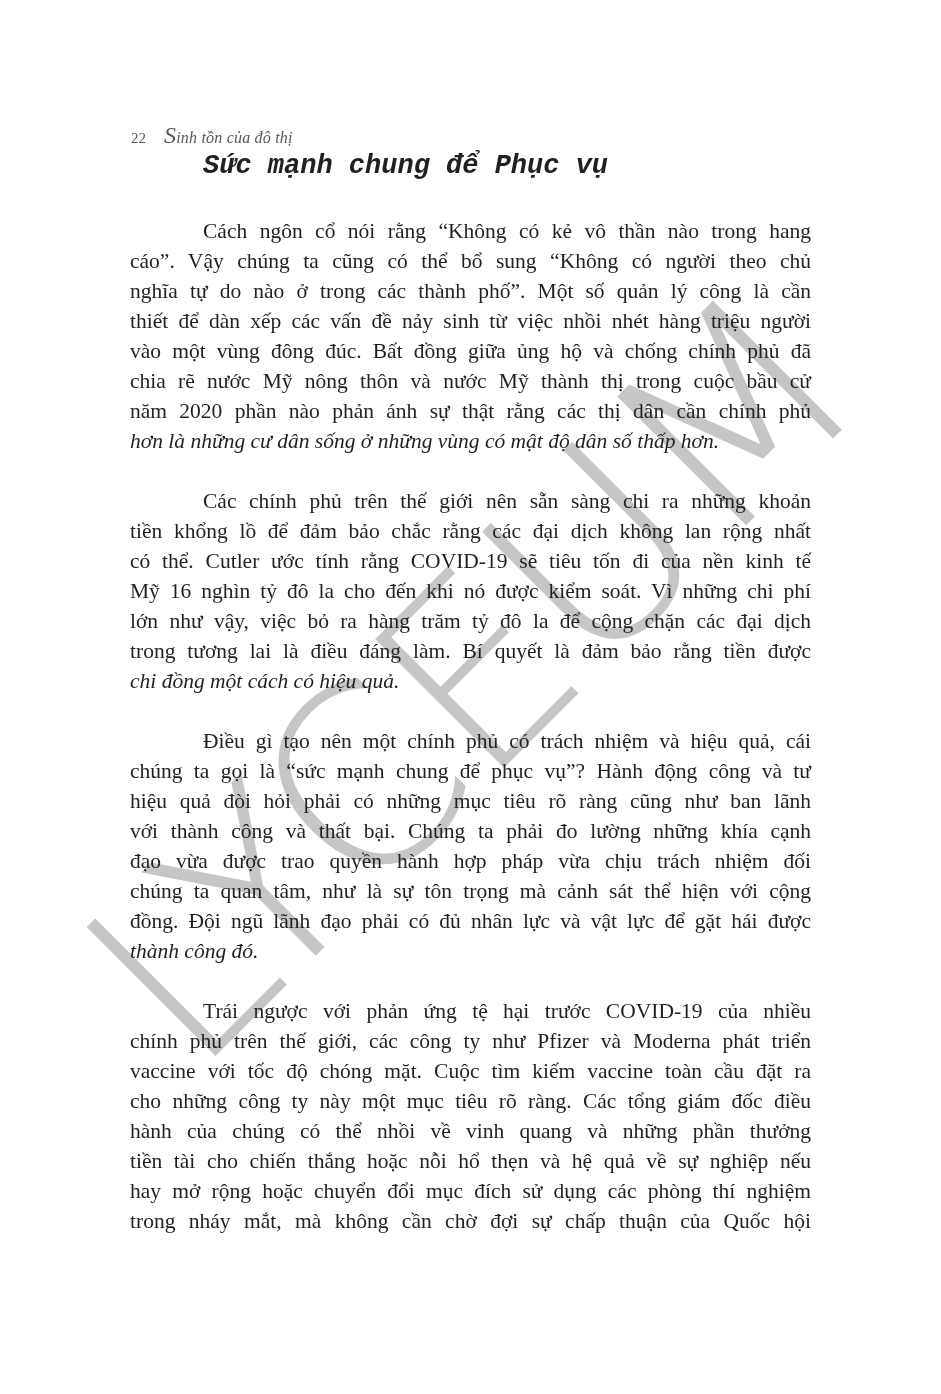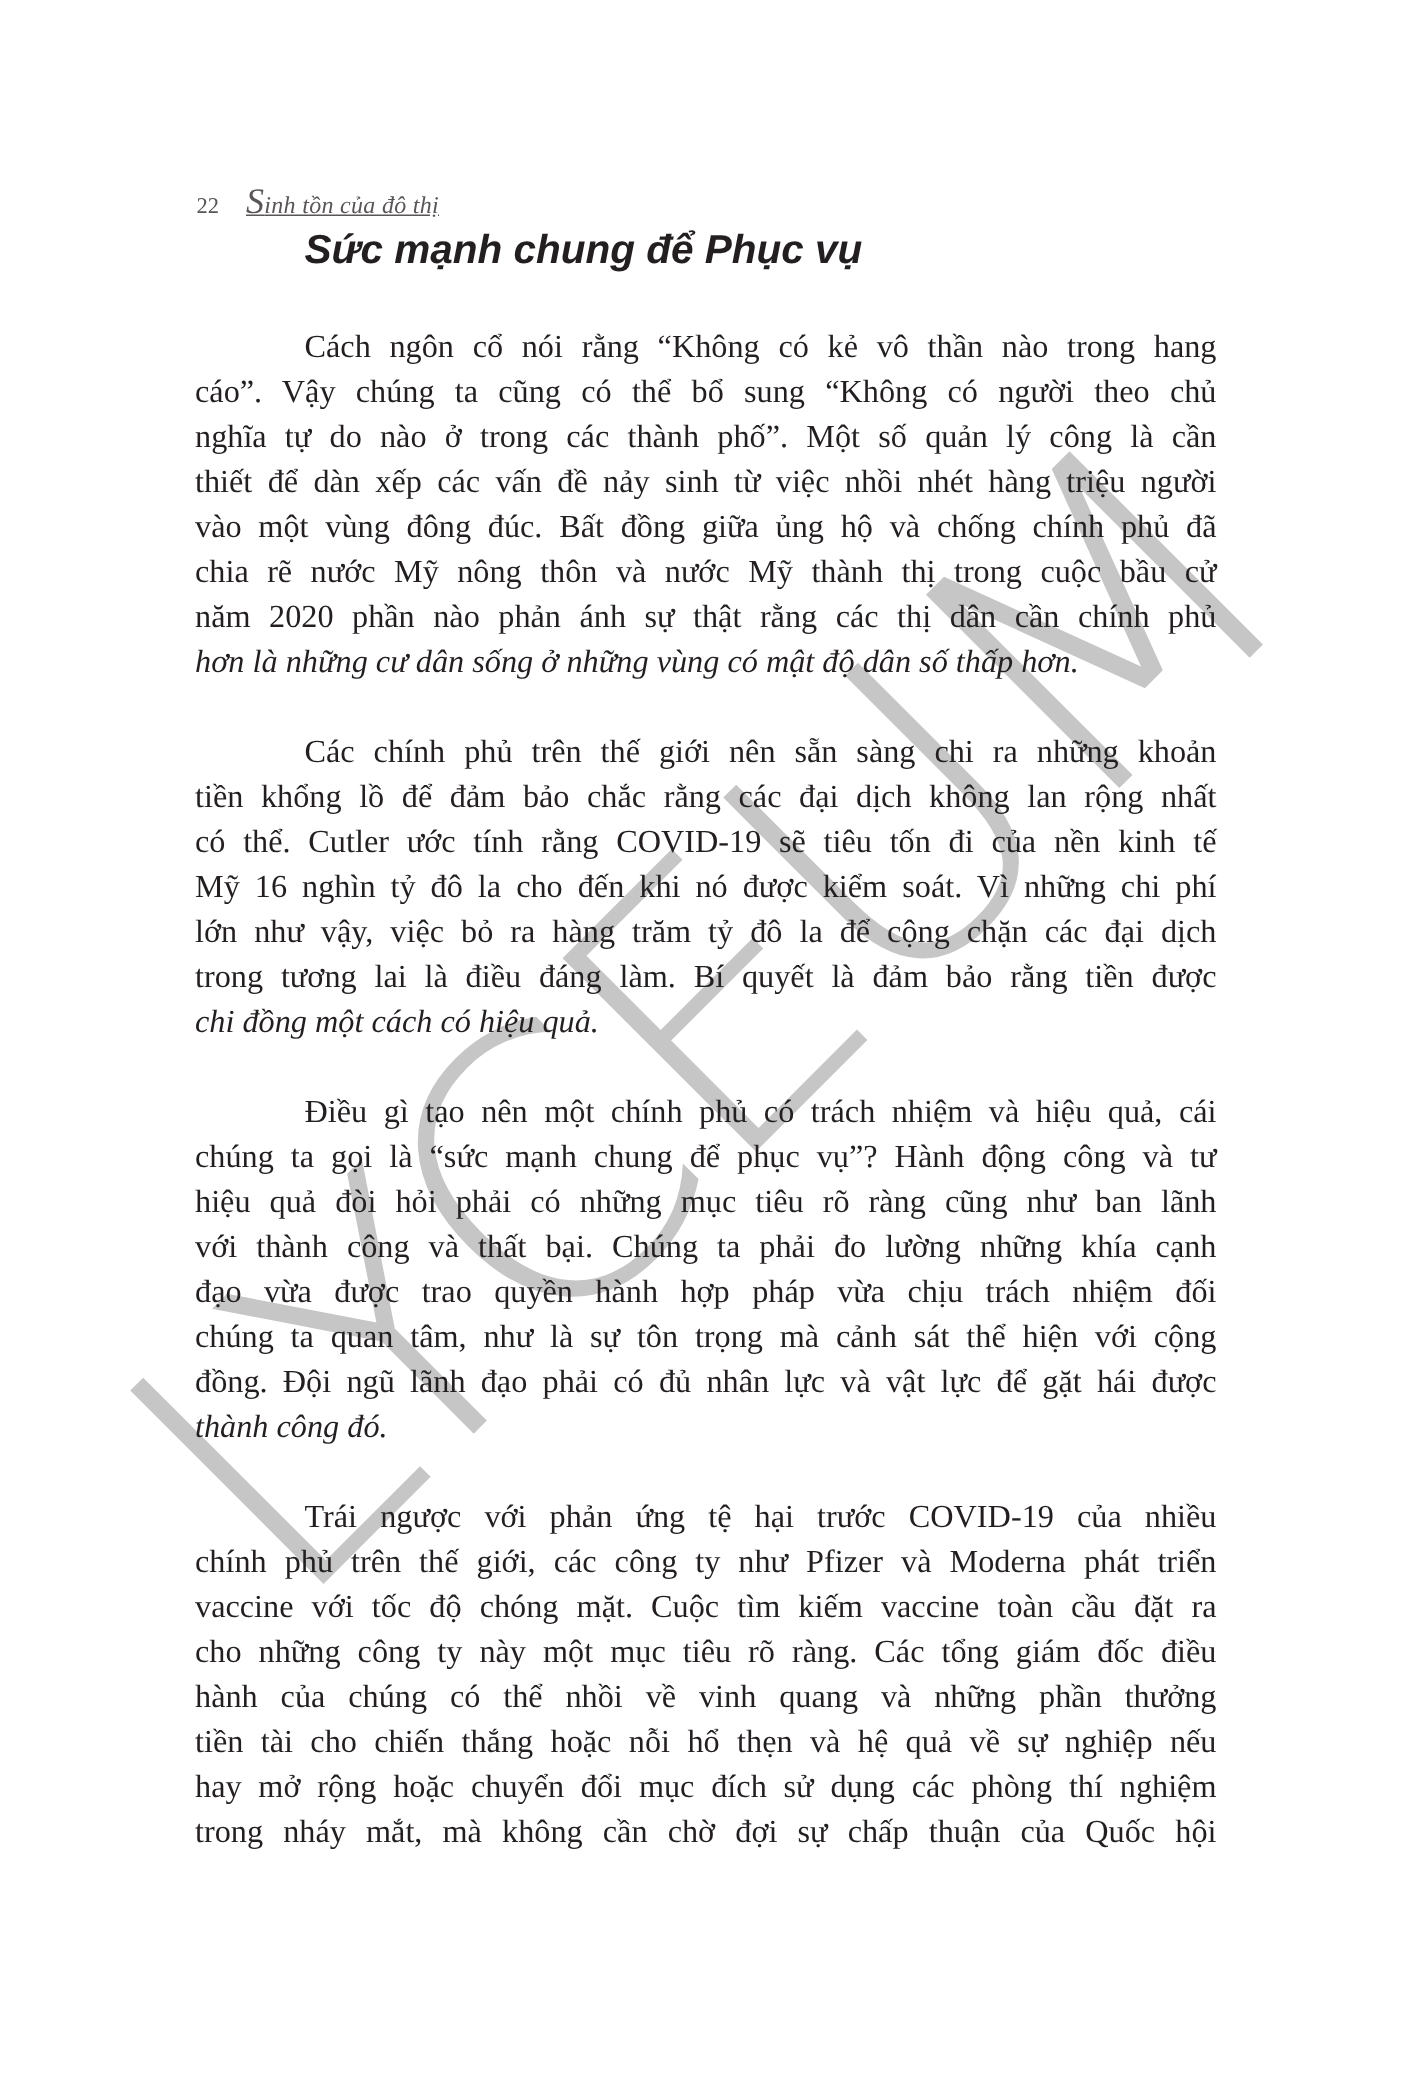--- a/index.html
+++ b/index.html
@@ -42,32 +42,31 @@
     .page-number {
       font-family: "Liberation Serif", serif;
       font-size: 15px;
       margin-right: 18px;
     }
     .book-title {
       font-family: "Liberation Serif", serif;
       font-style: italic;
       font-size: 16px;
       letter-spacing: 0.2px;
-      text-decoration: underline;
     }
     .book-title .cap {
       font-size: 24px;
       font-style: italic;
     }
     .section-title {
       position: absolute;
       left: 203px;
       top: 151px;
       z-index: 2;
-      font-family: Liberation Sans, sans-serif;
+      font-family: Liberation Mono, monospace;
       font-style: italic;
       font-weight: bold;
       font-size: 27px;
       color: #231f20;
       margin: 0;
     }
     .body-text {
       position: absolute;
       left: 130px;
       top: 216px;

